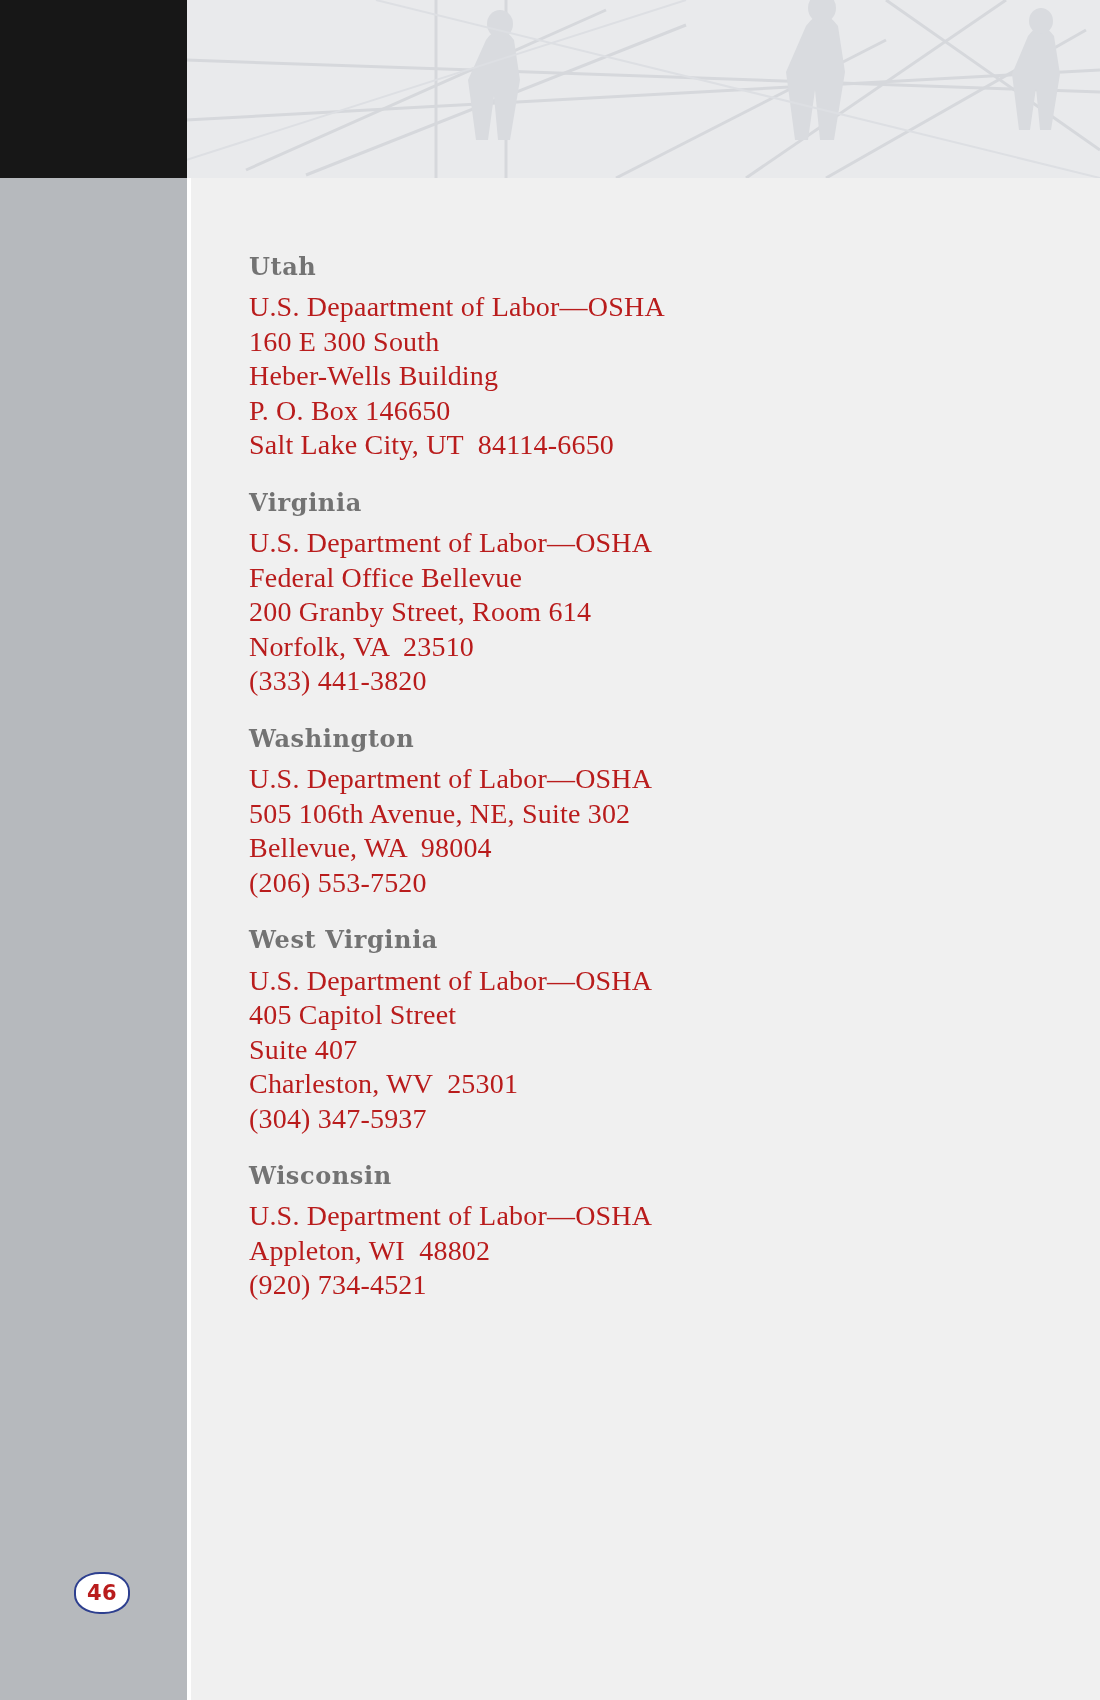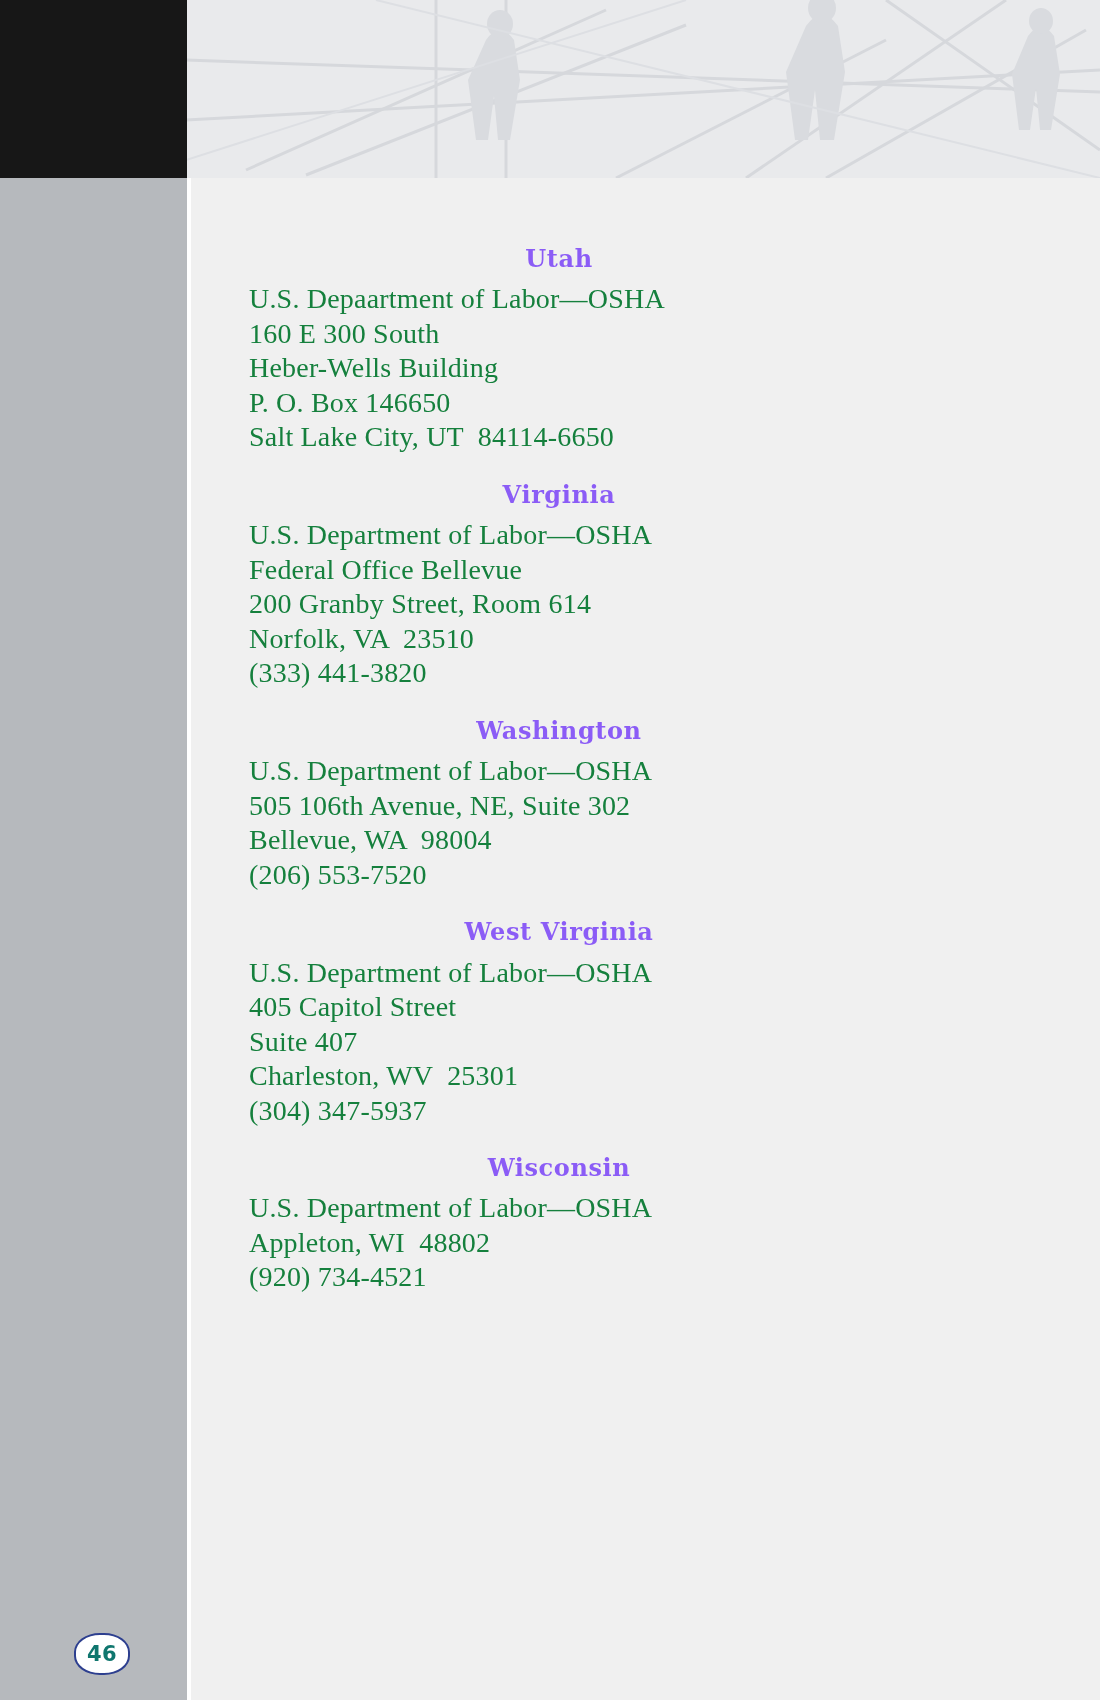--- a/index.html
+++ b/index.html
@@ -74,64 +74,63 @@
     top: 178px;
     width: 4px;
     height: 1522px;
     background: #ffffff;
   }
 
   
   .page-badge {
     position: absolute;
     left: 74px;
-    top: 1633px;
+    top: 1572px;
     width: 52px;
     height: 38px;
     border-radius: 26px/19px;
     background: #ffffff;
     border: 2px solid #2d3f8f;
     display: flex;
     align-items: center;
     justify-content: center;
     font-family: "DejaVu Sans", sans-serif;
     font-weight: bold;
     font-size: 21px;
-    color: #0f766e;
+    color: #b91c1c;
     letter-spacing: 0.5px;
   }
 
   
   .content {
     position: absolute;
     left: 249px;
     top: 238px;
     width: 620px;
   }
   .entry {
     margin-bottom: 27px;
   }
   .entry:last-child {
     margin-bottom: 0;
   }
   .state-name {
     font-family: "DejaVu Serif", serif;
     font-weight: bold;
     font-size: 24px;
-    color: #8b5cf6;
+    color: #737373;
     letter-spacing: 0.6px;
-    margin: 8px 0 10px 0;
+    margin: 16px 0 10px 0;
     line-height: 1.1;
-    text-align: center;
   }
   .addr-line {
     font-family: "Liberation Serif", serif;
     font-size: 28px;
     line-height: 34.5px;
-    color: #15803d;
+    color: #b91c1c;
     white-space: pre;
     letter-spacing: 0.2px;
   }
 </style>
 </head>
 <body>
 
 <div class="page">
 
   <div class="banner">

